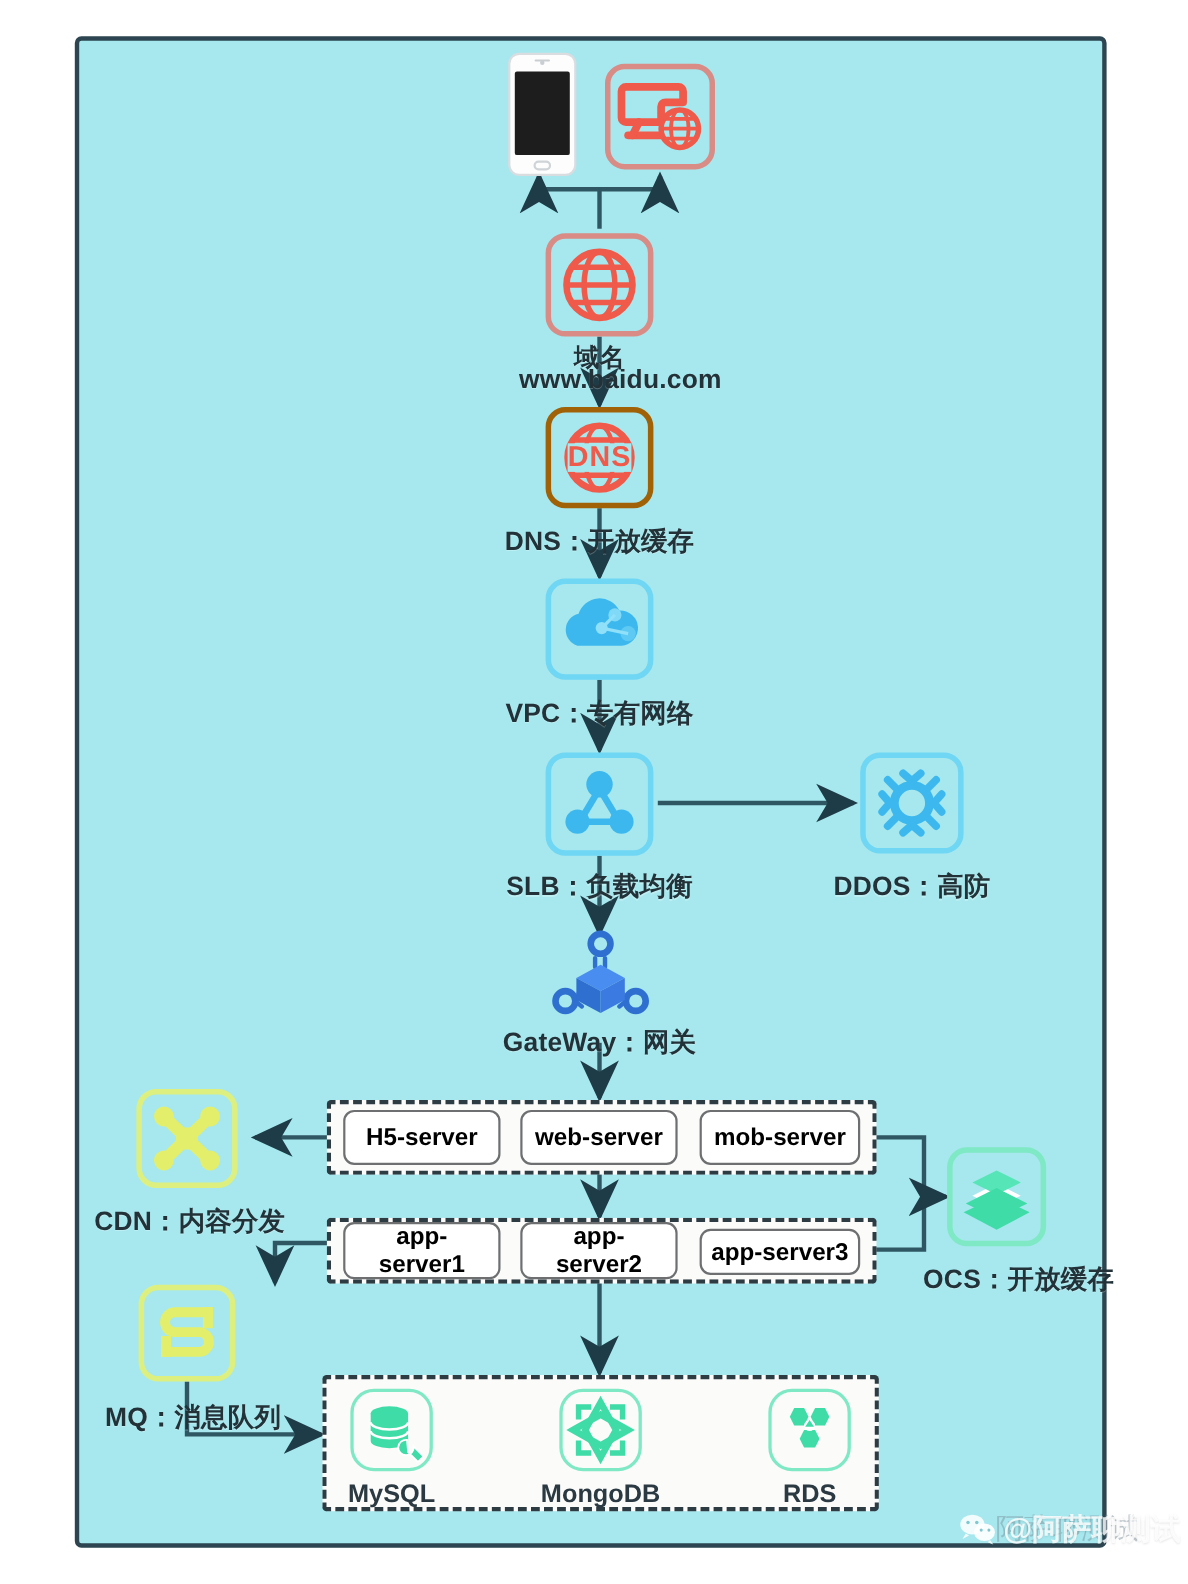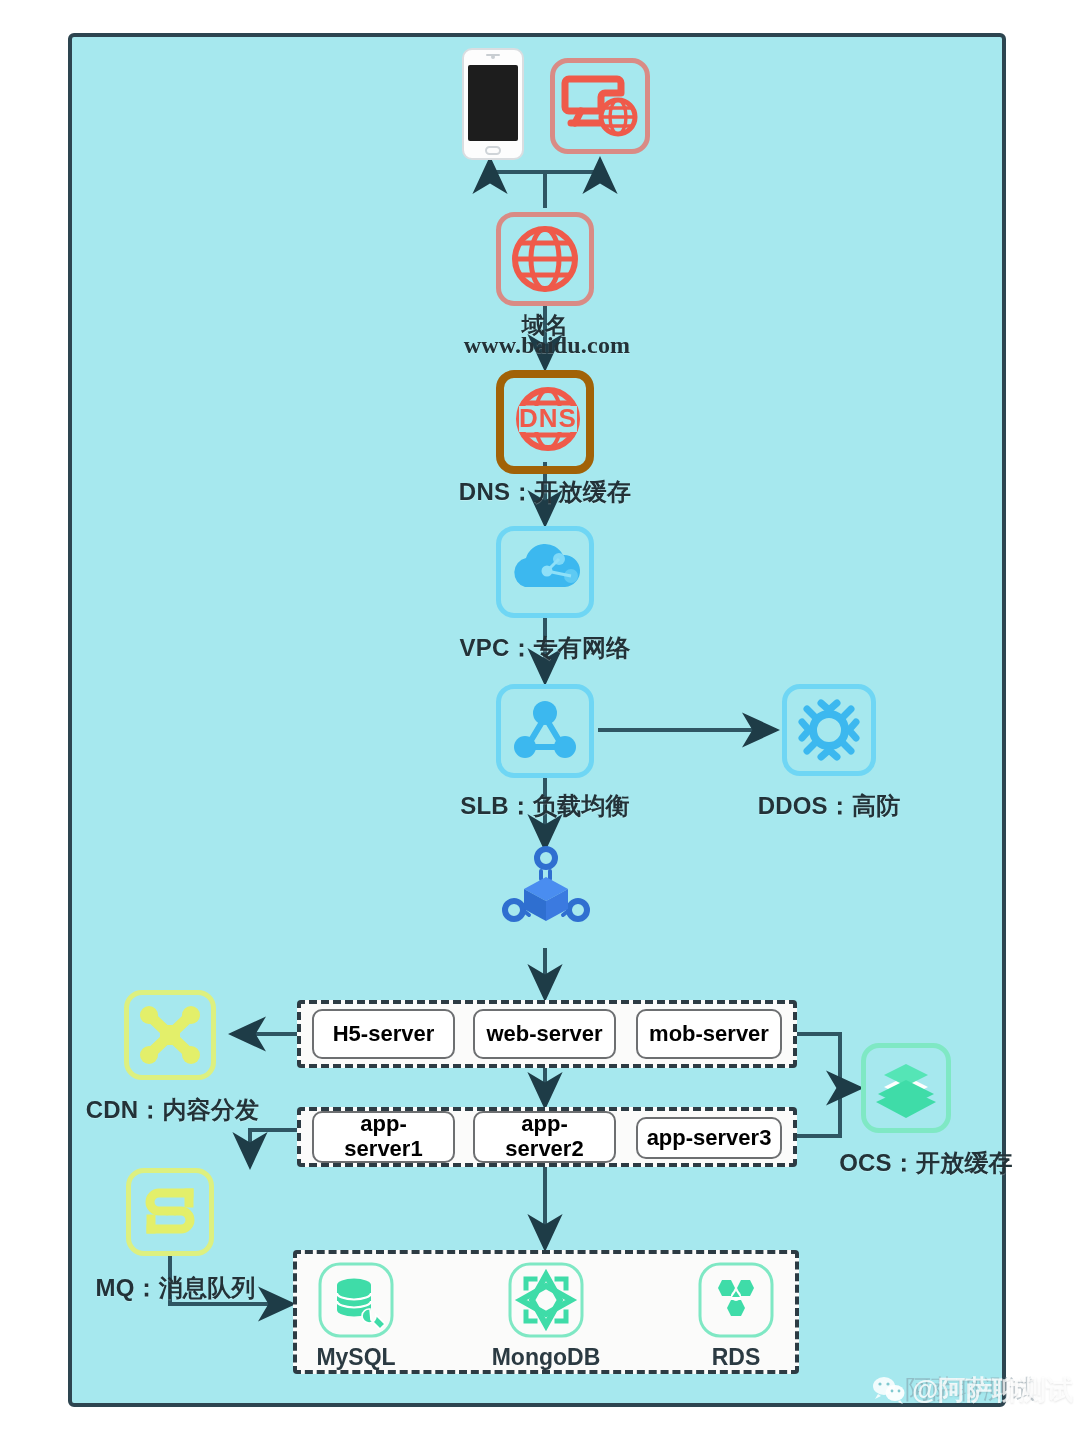--- a/index.html
+++ b/index.html
@@ -94,23 +94,23 @@
   </div>
 
   <div class="node-box" style="left:496px;top:212px;width:98px;height:94px;border:5px solid #d98b85;">
     <svg width="88" height="84" viewBox="0 0 88 84">
       <circle cx="44" cy="42" r="30" fill="none" stroke="#ef5a4a" stroke-width="6"></circle>
       <ellipse cx="44" cy="42" rx="14" ry="30" fill="none" stroke="#ef5a4a" stroke-width="5"></ellipse>
       <path d="M14,42 H74 M19,26 H69 M19,58 H69" stroke="#ef5a4a" stroke-width="5"></path>
     </svg>
   </div>
   <div class="lbl" style="left:445px;top:310px;width:200px;font-size:23px;">域名</div>
-  <div class="lbl" style="left:447px;top:332px;width:200px;font-size:24px;font-family:Liberation Serif, serif;">www.baidu.com</div>
-
-  <div class="node-box" style="left:496px;top:370px;width:98px;height:104px;border:8px solid #a16207;text-decoration:underline;">
+  <div class="lbl" style="left:464px;top:332px;width:200px;font-size:24px;">www.baidu.com</div>
+
+  <div class="node-box" style="left:496px;top:370px;width:98px;height:92px;border:5px solid #a16207;text-decoration:underline;">
     <svg width="88" height="82" viewBox="0 0 88 82">
       <circle cx="44" cy="41" r="29" fill="none" stroke="#ef5a4a" stroke-width="6"></circle>
       <path d="M16,41 H72 M21,25 H67 M21,57 H67" stroke="#ef5a4a" stroke-width="5"></path>
       <ellipse cx="44" cy="41" rx="13" ry="29" fill="none" stroke="#ef5a4a" stroke-width="4"></ellipse>
       <rect x="15" y="28" width="58" height="26" fill="#a6e8ee"></rect>
       <text x="44" y="49" text-anchor="middle" font-family="Liberation Sans, sans-serif" font-size="26" font-weight="bold" fill="#ef5a4a" letter-spacing="1">DNS</text>
     </svg>
   </div>
   <div class="lbl" style="left:425px;top:476px;width:240px;font-size:24px;">DNS：开放缓存</div>
 
@@ -160,20 +160,21 @@
       <g stroke="#2f6fd0" stroke-width="4" fill="none" stroke-linecap="round">
         <path d="M41,26 L41,34 M50,34 L50,26"></path>
         <path d="M26,58 L33,62 M29,70 L24,66"></path>
         <path d="M66,58 L59,62 M63,70 L68,66"></path>
       </g>
       <path d="M46,32 L68,44 L46,56 L24,44 Z" fill="#4a8df0"></path>
       <path d="M24,44 L46,56 L46,76 L24,64 Z" fill="#2f6fd0"></path>
       <path d="M68,44 L46,56 L46,76 L68,64 Z" fill="#3b7ae0"></path>
     </svg>
   </div>
+  <div class="lbl" style="left:425px;top:931px;width:240px;font-size:24px;">GateWay：网关</div>
 
   <div class="node-box" style="left:124px;top:990px;width:92px;height:90px;border:5px solid #ddf07f;">
     <svg width="82" height="80" viewBox="0 0 82 80">
       <path d="M41,40 L22,22 M41,40 L60,22 M41,40 L22,58 M41,40 L60,58" stroke="#e3ef6a" stroke-width="11" stroke-linecap="round"></path>
       <rect x="31" y="30" width="20" height="20" rx="5" fill="#e3ef6a"></rect>
       <circle cx="20" cy="20" r="9" fill="#e3ef6a"></circle>
       <circle cx="62" cy="20" r="9" fill="#e3ef6a"></circle>
       <circle cx="20" cy="60" r="9" fill="#e3ef6a"></circle>
       <circle cx="62" cy="60" r="9" fill="#e3ef6a"></circle>
     </svg>

